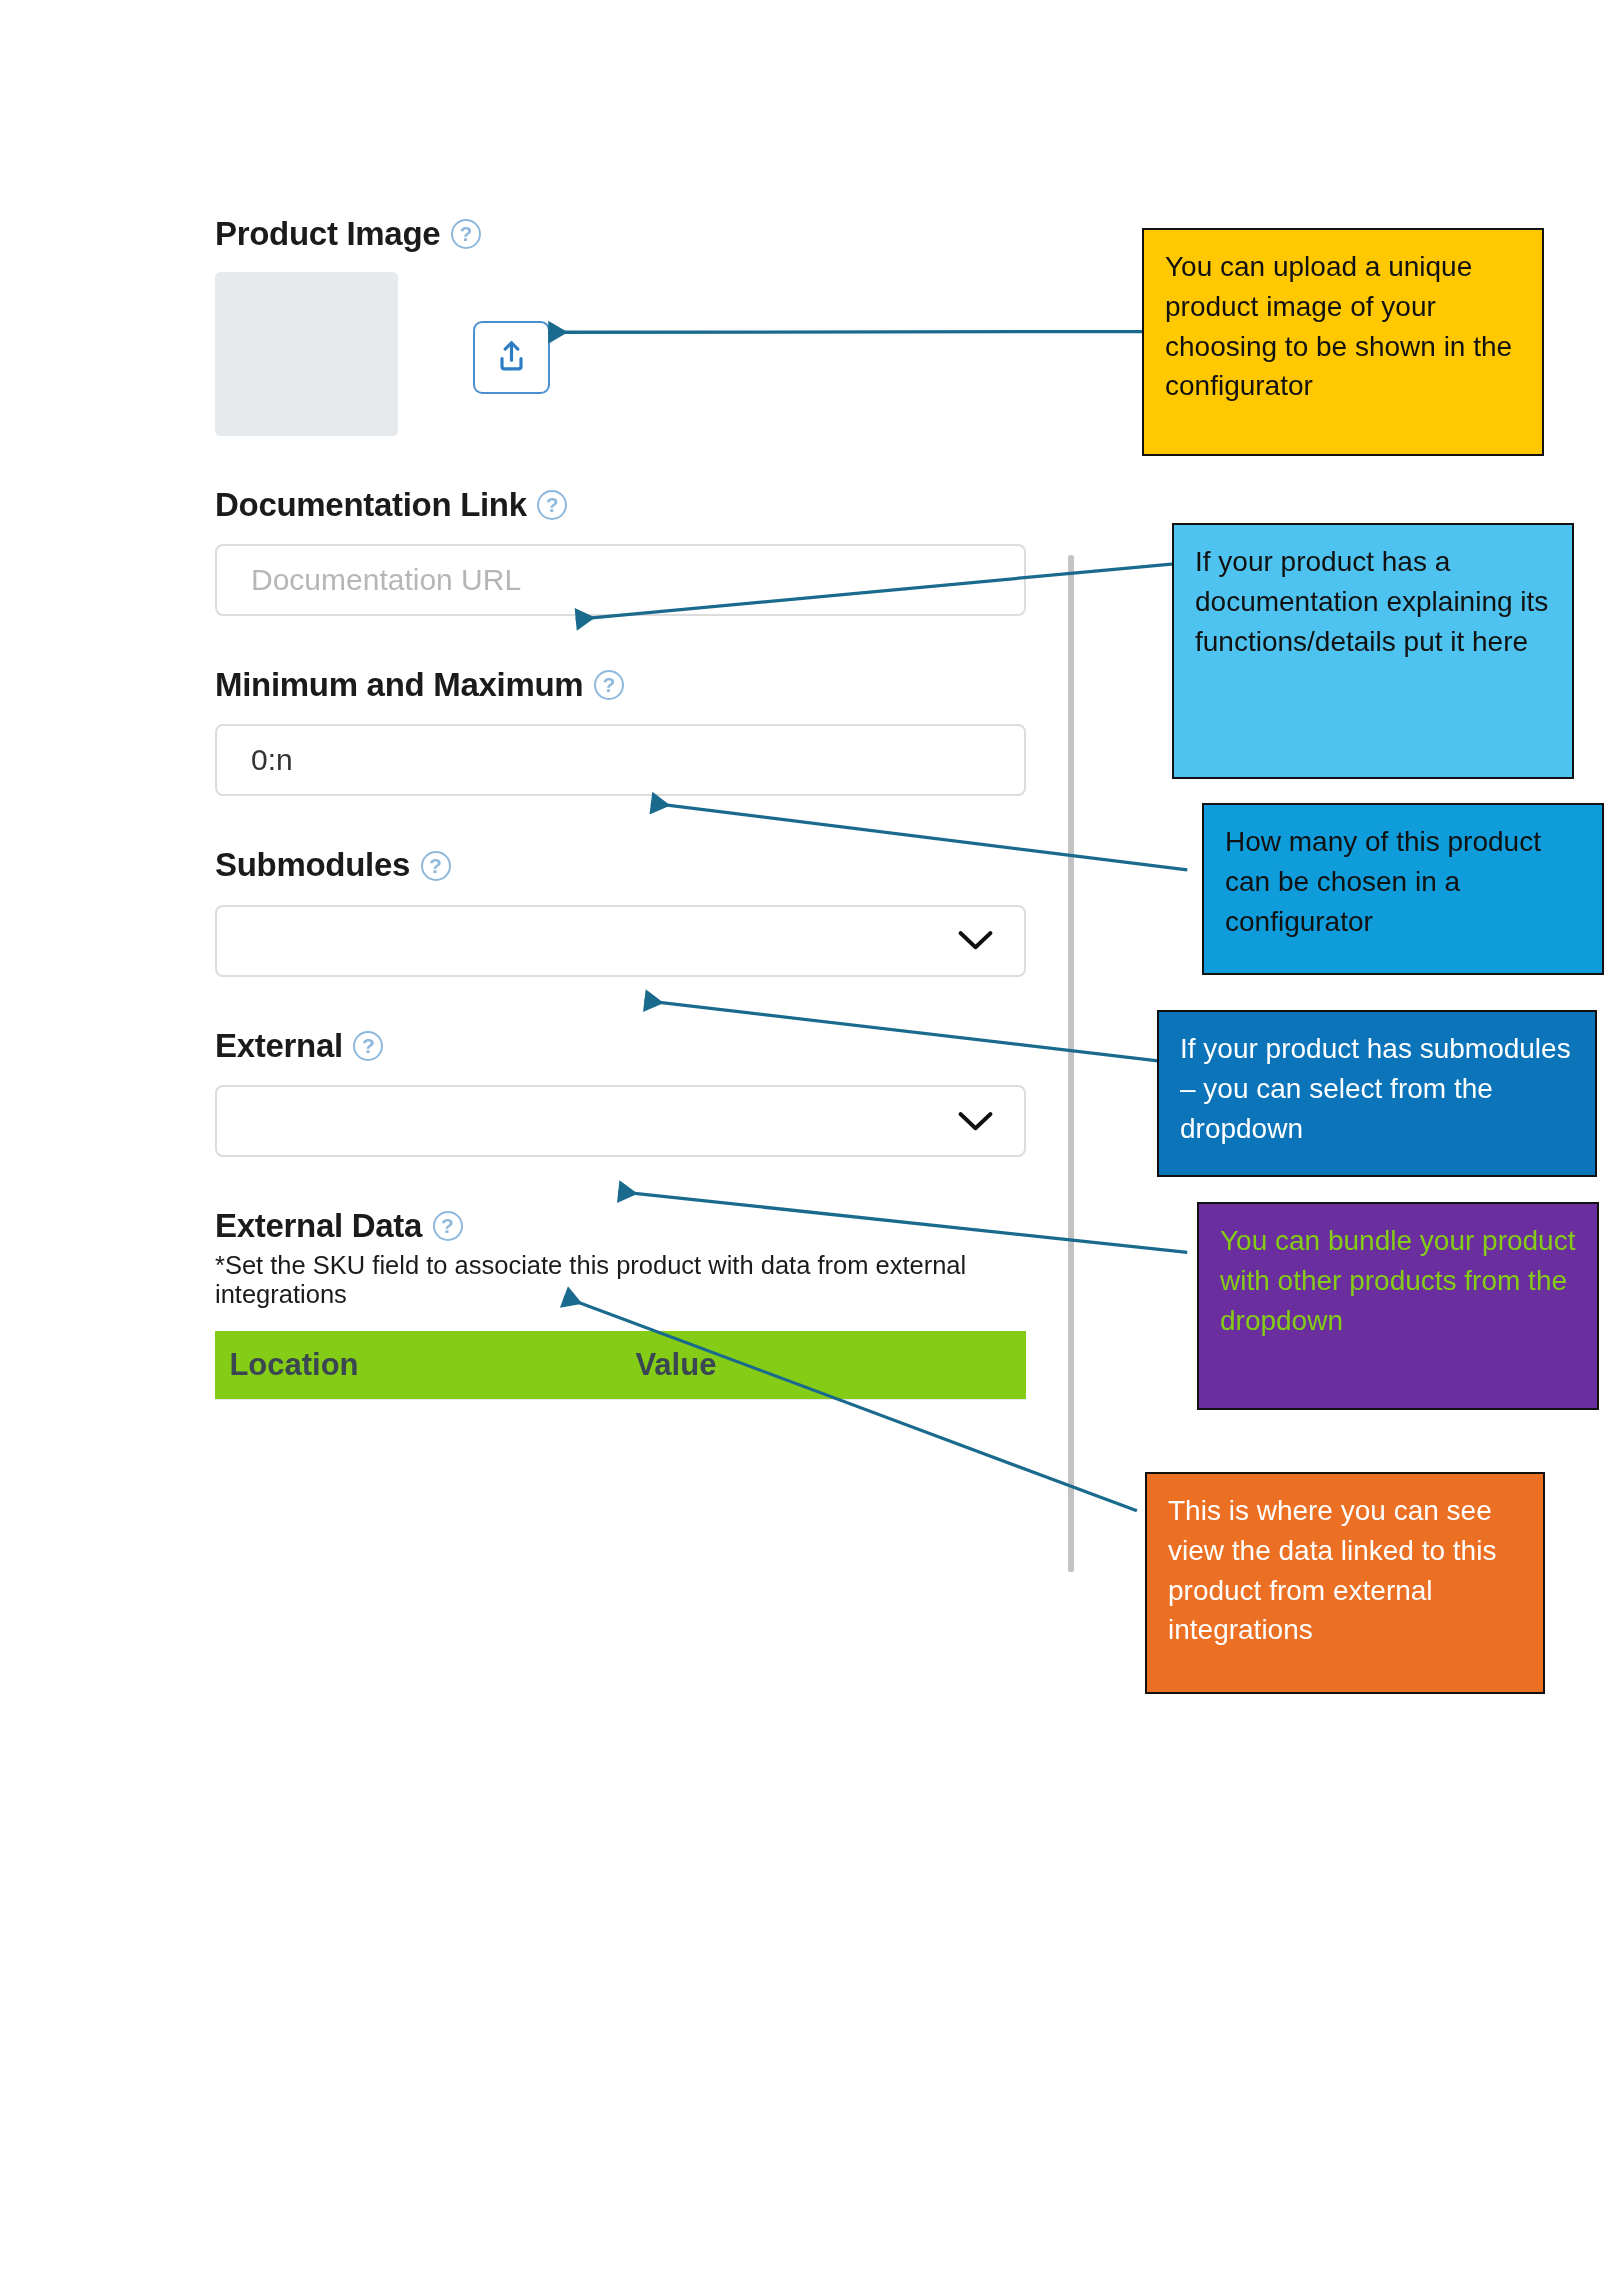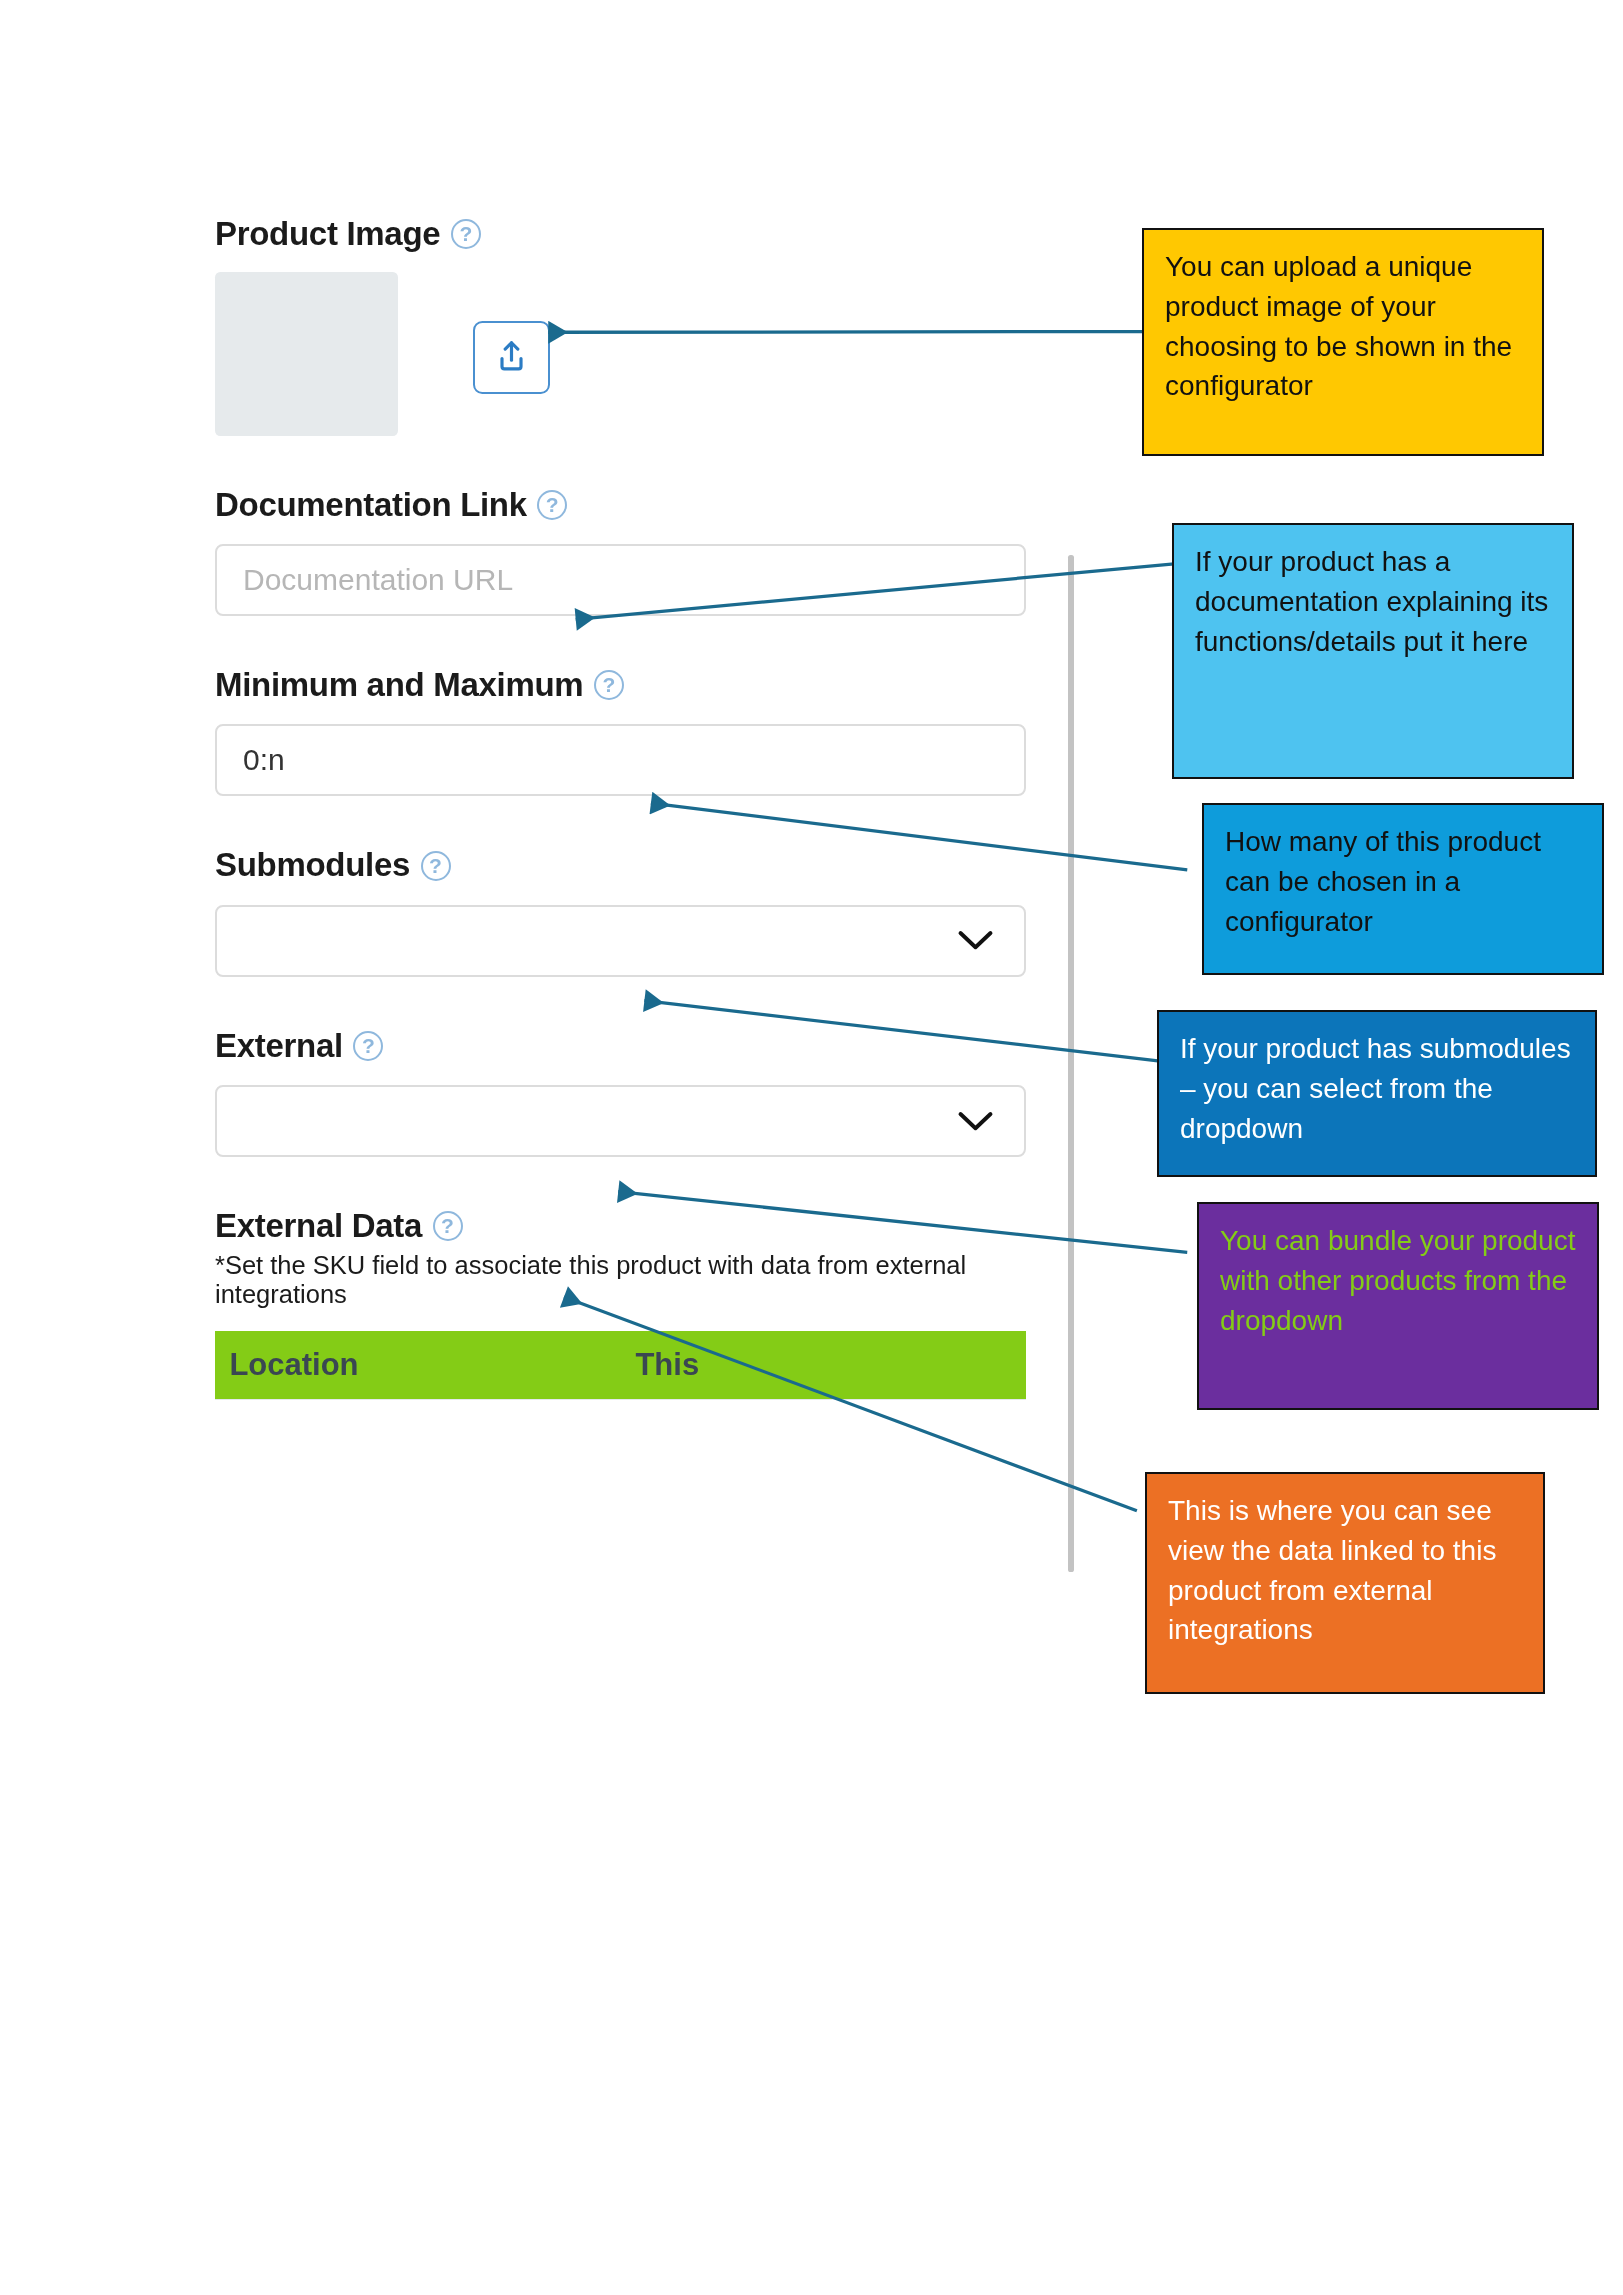--- a/index.html
+++ b/index.html
@@ -55,21 +55,21 @@
 
   .input-box {
     box-sizing: border-box;
     width: 811px;
     height: 72px;
     border: 2px solid #dcdcdc;
     border-radius: 7.9px;
     background: #ffffff;
     display: flex;
     align-items: center;
-    padding: 0 26px;
+    padding: 0 34px;
     font-size: 30px;
     color: #333333;
   }
   .input-box.placeholder { color: #b6b6b6; }
   .input-box.select { justify-content: flex-end; padding-right: 30px; }
 
   .chev {
     width: 37px;
     height: 21px;
   }
@@ -229,21 +229,21 @@
     <div class="spacer-lg"></div>
 
     <div class="field-label-row">
       <span class="field-label">External Data</span>
       <span class="help-icon">?</span>
     </div>
     <div class="ext-note">*Set the SKU field to associate this product with data from external integrations</div>
 
     <div class="table-head">
       <span class="th loc">Location</span>
-      <span class="th">This</span>
+      <span class="th">Value</span>
     </div>
   </div>
 
   <div class="scrollbar"></div>
 
   <svg class="arrows" viewBox="0 0 2481 3509">
     <defs>
       <marker id="ah" markerWidth="7" markerHeight="7" refX="6" refY="3.5" orient="auto" markerUnits="strokeWidth">
         <path d="M6,0 L6,7 L0,3.5 z" fill="#1A6A8E"></path>
       </marker>

